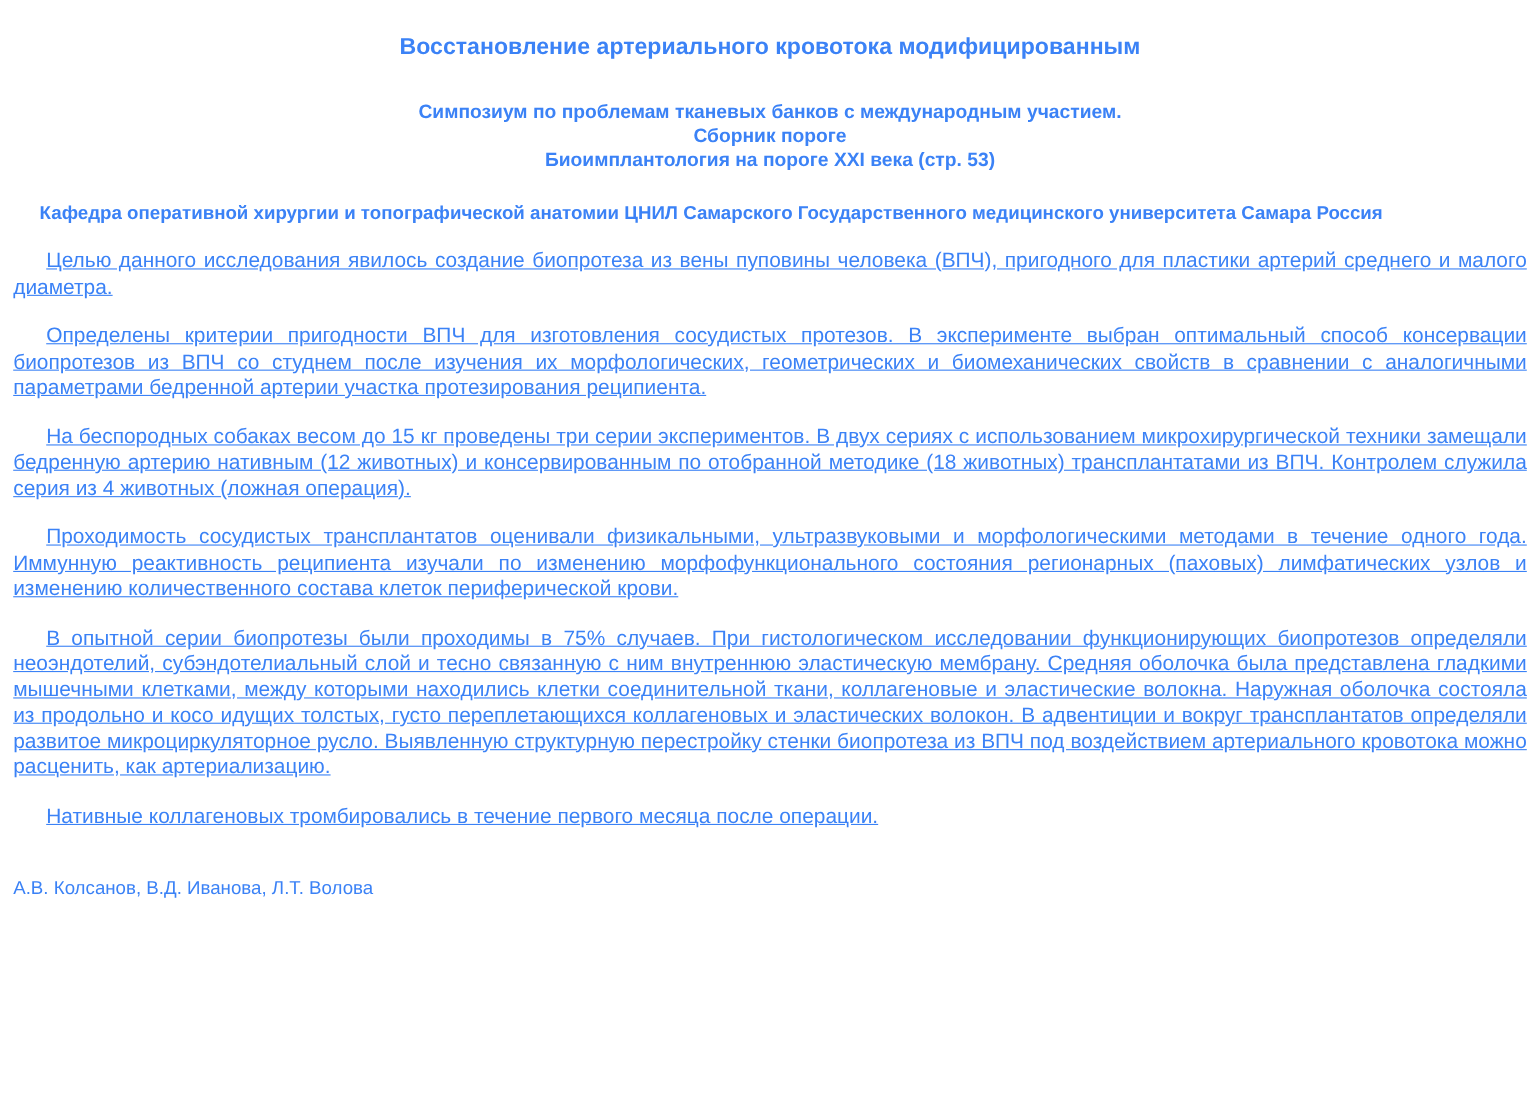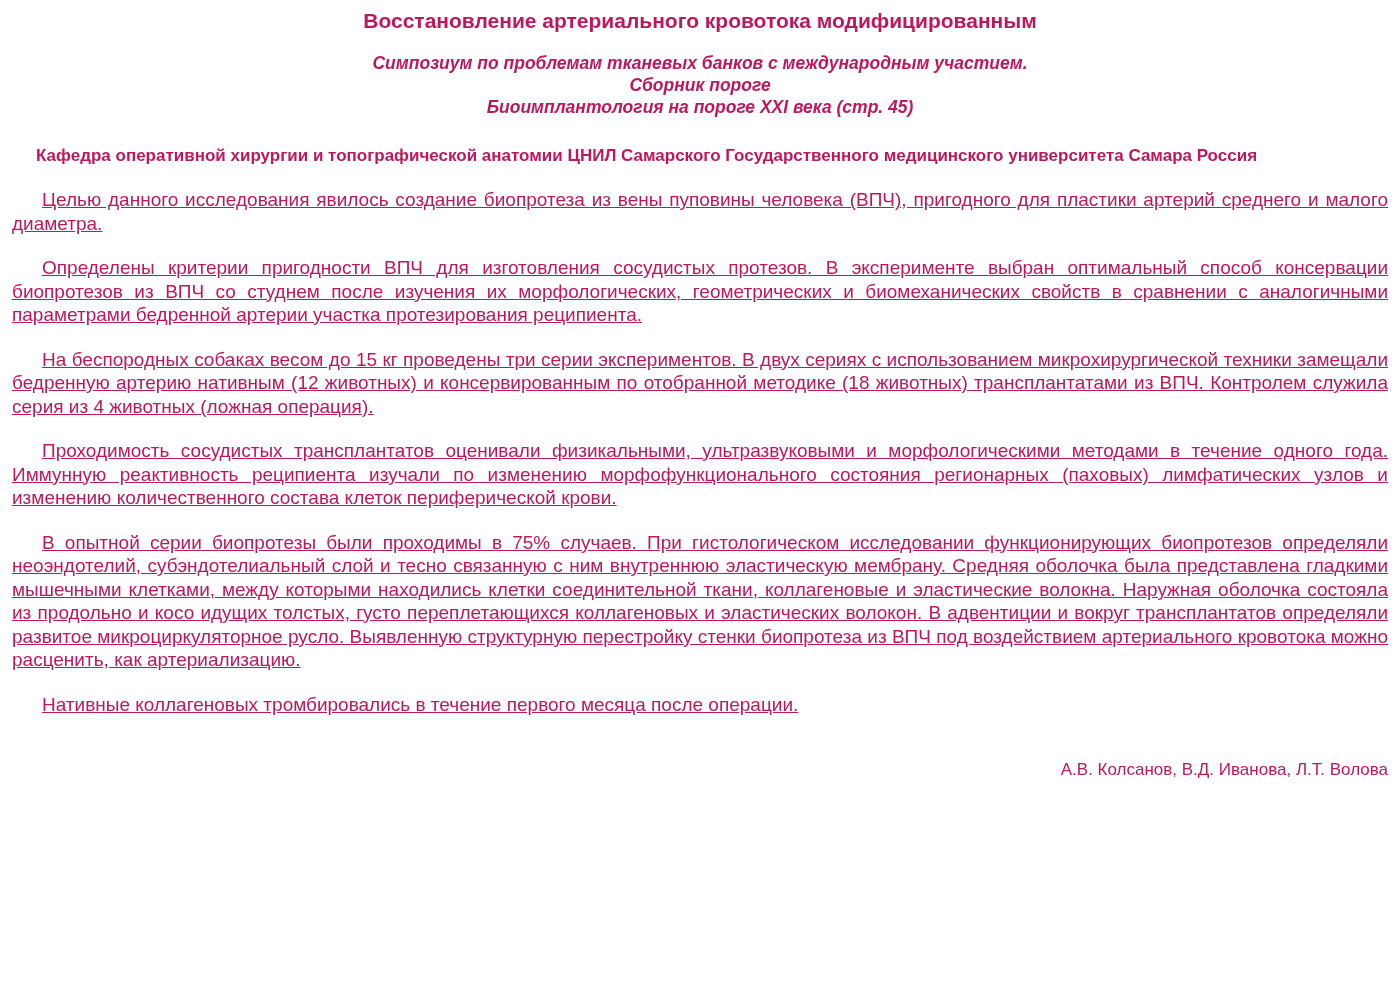--- a/index.html
+++ b/index.html
@@ -6,40 +6,39 @@
     html, body {
       margin: 0;
       padding: 0;
       background: #ffffff;
     }
     .page {
       width: 1400px;
       height: 998px;
       margin: 0 auto;
       background: #ffffff;
-      color: #be185d;
+      color: #3b82f6;
       font-family: "Liberation Sans", "DejaVu Sans", sans-serif;
-      padding: 6px 12px 0 12px;
+      padding: 28px 12px 0 12px;
       overflow: hidden;
     }
     .title {
       margin: 2px 0 0 0;
       text-align: center;
       font-size: 21px;
       font-weight: bold;
       line-height: 26px;
     }
     .title .tline { display: block; }
     .subtitle {
-      margin-top: 18px;
+      margin-top: 34px;
       text-align: center;
       font-size: 17.5px;
       font-weight: bold;
       line-height: 22px;
-      font-style: italic;
     }
     .affiliation {
       margin: 26px 0 0 0;
       font-size: 17px;
       line-height: 23px;
       text-indent: 24px;
       text-align: left;
       font-weight: bold;
     }
     .para {
@@ -47,36 +46,36 @@
       font-size: 19px;
       line-height: 23.5px;
       text-align: justify;
       text-indent: 30px;
       text-decoration: underline;
     }
     .authors {
       margin: 42px 0 0 0;
       font-size: 17px;
       line-height: 23px;
-      text-align: right;
+      text-align: left;
     }
   </style>
 </head>
 <body>
 
 <div class="page">
 
   <h1 class="title">
     <span class="tline">Восстановление артериального кровотока модифицированным</span>
   </h1>
 
   <div class="subtitle">
     <div>Симпозиум по проблемам тканевых банков с международным участием.</div>
     <div>Сборник пороге</div>
-    <div>Биоимплантология на пороге XXI века (стр. 45)</div>
+    <div>Биоимплантология на пороге XXI века (стр. 53)</div>
   </div>
 
   <p class="affiliation">Кафедра оперативной хирургии и топографической анатомии ЦНИЛ Самарского Государственного медицинского университета Самара Россия</p>
 
   <p class="para">Целью данного исследования явилось создание биопротеза из вены пуповины человека (ВПЧ), пригодного для пластики артерий среднего и малого диаметра.</p>
   <p class="para">Определены критерии пригодности ВПЧ для изготовления сосудистых протезов. В эксперименте выбран оптимальный способ консервации биопротезов из ВПЧ со студнем после изучения их морфологических, геометрических и биомеханических свойств в сравнении с аналогичными параметрами бедренной артерии участка протезирования реципиента.</p>
   <p class="para">На беспородных собаках весом до 15 кг проведены три серии экспериментов. В двух сериях с использованием микрохирургической техники замещали бедренную артерию нативным (12 животных) и консервированным по отобранной методике (18 животных) трансплантатами из ВПЧ. Контролем служила серия из 4 животных (ложная операция).</p>
   <p class="para">Проходимость сосудистых трансплантатов оценивали физикальными, ультразвуковыми и морфологическими методами в течение одного года. Иммунную реактивность реципиента изучали по изменению морфофункционального состояния регионарных (паховых) лимфатических узлов и изменению количественного состава клеток периферической крови.</p>
   <p class="para">В опытной серии биопротезы были проходимы в 75% случаев. При гистологическом исследовании функционирующих биопротезов определяли неоэндотелий, субэндотелиальный слой и тесно связанную с ним внутреннюю эластическую мембрану. Средняя оболочка была представлена гладкими мышечными клетками, между которыми находились клетки соединительной ткани, коллагеновые и эластические волокна. Наружная оболочка состояла из продольно и косо идущих толстых, густо переплетающихся коллагеновых и эластических волокон. В адвентиции и вокруг трансплантатов определяли развитое микроциркуляторное русло. Выявленную структурную перестройку стенки биопротеза из ВПЧ под воздействием артериального кровотока можно расценить, как артериализацию.</p>
   <p class="para">Нативные коллагеновых тромбировались в течение первого месяца после операции.</p>

